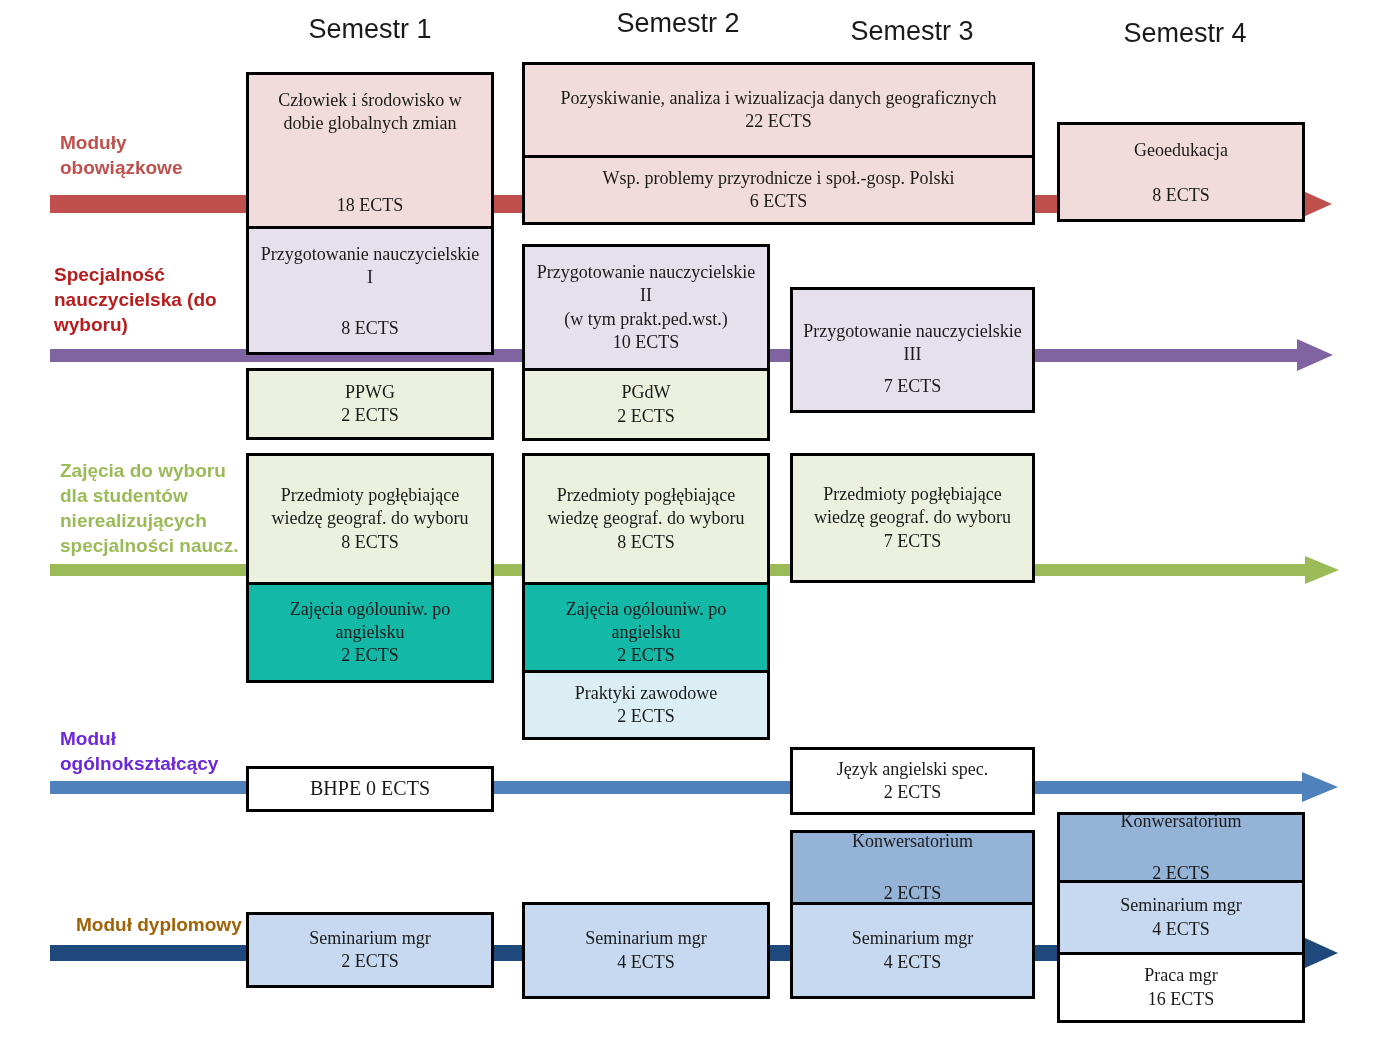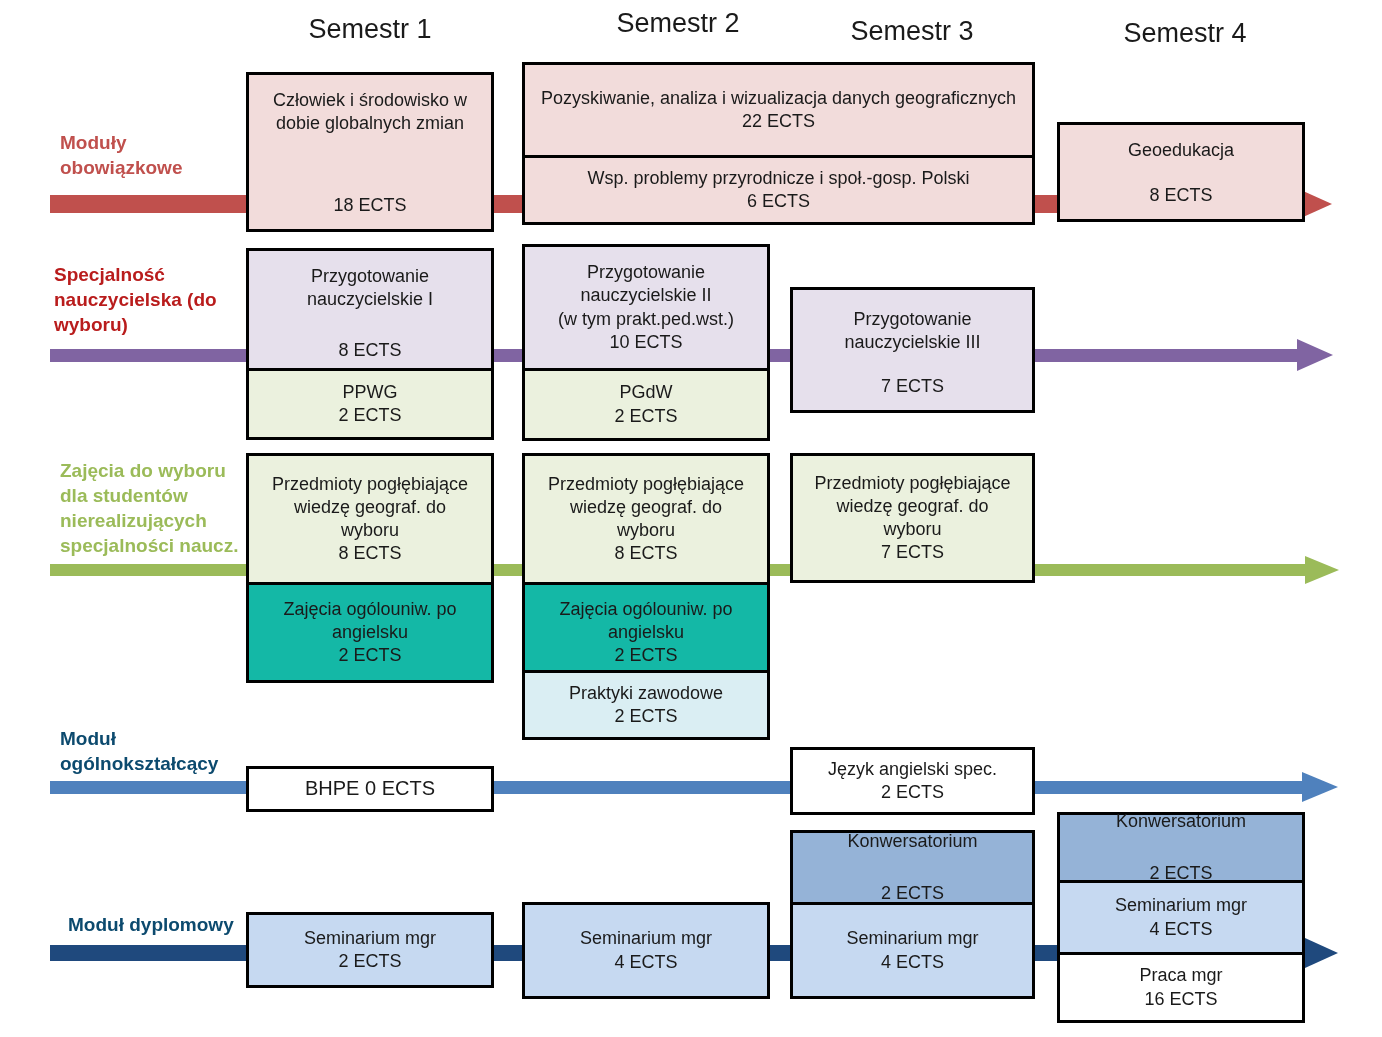--- a/index.html
+++ b/index.html
@@ -12,21 +12,21 @@
   .shaft{position:absolute;z-index:1;}
   .head{position:absolute;width:0;height:0;border-style:solid;border-color:transparent;z-index:1;}
   .box{
     position:absolute;box-sizing:border-box;border:3px solid #000;z-index:2;
     display:flex;flex-direction:column;align-items:center;justify-content:center;
     text-align:center;font-size:18px;line-height:1.28;padding:4px 8px;
   }
   .box.spread{justify-content:flex-start;}
   .box.spread .bt{margin-top:10px;}
   .box.spread .be{margin-top:auto;margin-bottom:8px;}
-  .bt,.be{width:100%;}
+  .bt,.be{width:100%;font-family:Liberation Serif, serif;}
   .bt.narrow{max-width:205px;margin-left:auto;margin-right:auto;}
   
   .pink{background:#F2DCDB;}
   .lavender{background:#E6E0EC;}
   .pale-green{background:#EBF1DE;}
   .medium-green{background:#14b8a6;}
   .pale-cyan{background:#DAEEF3;}
   .medium-blue{background:#95B3D7;gap:29px;}
   .light-blue{background:#C6D9F1;}
   .white-fill{background:#FFFFFF;}
@@ -37,22 +37,22 @@
 <div id="canvas">
 
   <div class="sem-header" style="left:270px;top:14px;width:200px">Semestr 1</div>
   <div class="sem-header" style="left:578px;top:8px;width:200px">Semestr 2</div>
   <div class="sem-header" style="left:812px;top:16px;width:200px">Semestr 3</div>
   <div class="sem-header" style="left:1085px;top:18px;width:200px">Semestr 4</div>
 
   <div class="row-label" style="left:60px;top:130px;width:175px;color:#C0504D">Moduły obowiązkowe</div>
   <div class="row-label" style="left:54px;top:262px;width:185px;color:#b91c1c">Specjalność nauczycielska (do wyboru)</div>
   <div class="row-label" style="left:60px;top:458px;width:195px;color:#9BBB59">Zajęcia do wyboru dla studentów nierealizujących specjalności naucz.</div>
-  <div class="row-label" style="left:60px;top:726px;width:180px;color:#0c4a6e">Moduł ogólnokształcący</div>
-  <div class="row-label" style="left:68px;top:912px;width:240px;color:#0c4a6e">Moduł dyplomowy</div>
+  <div class="row-label" style="left:60px;top:726px;width:180px;color:#6d28d9">Moduł ogólnokształcący</div>
+  <div class="row-label" style="left:76px;top:912px;width:240px;color:#a16207">Moduł dyplomowy</div>
 
   <div class="shaft" style="left:50px;top:195px;width:1242px;height:18px;background:#C0504D"></div>
   <div class="head" style="left:1292px;top:186px;border-width:18px 0 18px 40px;border-left-color:#C0504D"></div>
 
   <div class="shaft" style="left:50px;top:349px;width:1247px;height:13px;background:#8064A2"></div>
   <div class="head" style="left:1297px;top:339px;border-width:16px 0 16px 36px;border-left-color:#8064A2"></div>
 
   <div class="shaft" style="left:50px;top:564px;width:1255px;height:12px;background:#9BBB59"></div>
   <div class="head" style="left:1305px;top:556px;border-width:14px 0 14px 34px;border-left-color:#9BBB59"></div>
 
@@ -72,39 +72,39 @@
   </div>
   <div class="box pink" style="left:522px;top:155px;width:513px;height:70px">
     <div class="bt">Wsp. problemy przyrodnicze i społ.-gosp. Polski</div>
     <div class="be">6 ECTS</div>
   </div>
   <div class="box pink spread" style="left:1057px;top:122px;width:248px;height:100px">
     <div class="bt">Geoedukacja</div>
     <div class="be">8 ECTS</div>
   </div>
 
-  <div class="box lavender spread" style="left:246px;top:248px;width:248px;height:129px">
+  <div class="box lavender spread" style="left:246px;top:226px;width:248px;height:129px">
     <div class="bt">Przygotowanie nauczycielskie I</div>
     <div class="be">8 ECTS</div>
   </div>
   <div class="box pale-green" style="left:246px;top:368px;width:248px;height:72px">
     <div class="bt">PPWG</div>
     <div class="be">2 ECTS</div>
   </div>
   <div class="box lavender" style="left:522px;top:244px;width:248px;height:127px">
     <div class="bt">Przygotowanie nauczycielskie II</div>
     <div class="bt">(w tym prakt.ped.wst.)</div>
     <div class="be">10 ECTS</div>
   </div>
   <div class="box pale-green" style="left:522px;top:368px;width:248px;height:73px">
     <div class="bt">PGdW</div>
     <div class="be">2 ECTS</div>
   </div>
   <div class="box lavender spread" style="left:790px;top:287px;width:245px;height:126px">
-    <div class="bt" style="margin-top:14px">Przygotowanie nauczycielskie III</div>
+    <div class="bt" style="margin-top:26px">Przygotowanie nauczycielskie III</div>
     <div class="be">7 ECTS</div>
   </div>
 
   <div class="box pale-green" style="left:246px;top:453px;width:248px;height:132px">
     <div class="bt narrow">Przedmioty pogłębiające wiedzę geograf. do wyboru</div>
     <div class="be">8 ECTS</div>
   </div>
   <div class="box medium-green" style="left:246px;top:582px;width:248px;height:101px">
     <div class="bt">Zajęcia ogólouniw. po angielsku</div>
     <div class="be">2 ECTS</div>

